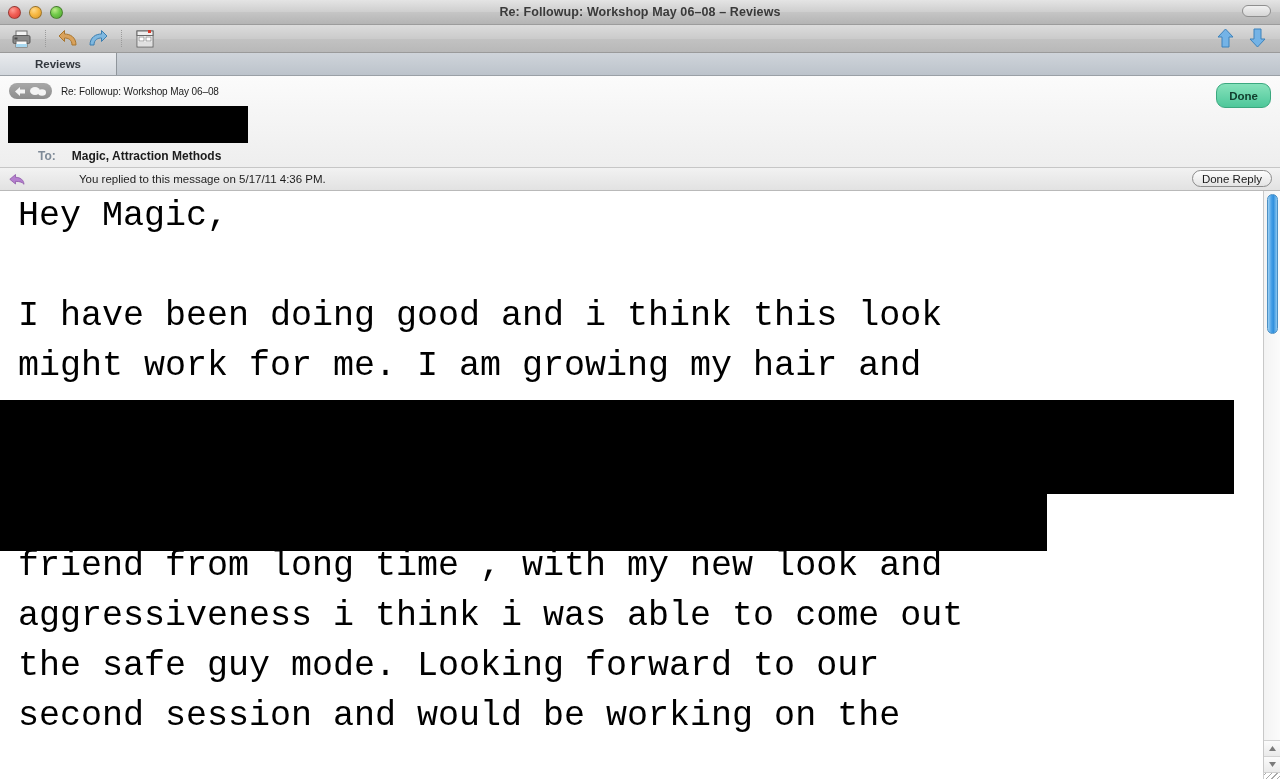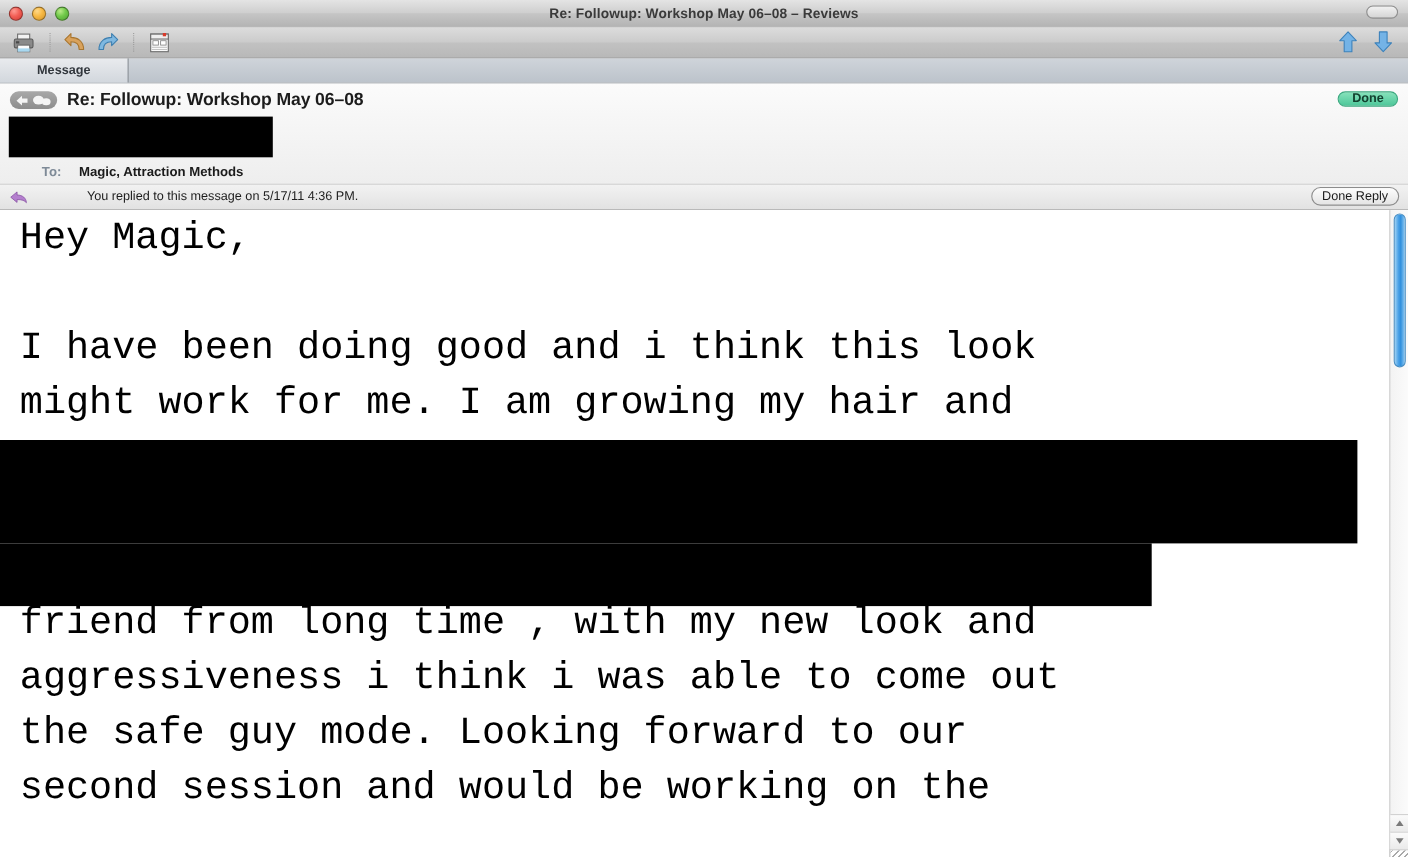--- a/index.html
+++ b/index.html
@@ -145,30 +145,30 @@
     height: 16px;
     border-radius: 8px;
     background: linear-gradient(to bottom, #a8a8a8, #8d8d8d);
     display: flex;
     align-items: center;
     justify-content: center;
     gap: 2px;
     margin-right: 9px;
   }
   #subject-text {
-    font-size: 16px;
-    font-weight: bold;
+    font-size: 10px;
+    font-weight: normal;
     color: #1c1c1c;
     letter-spacing: -0.1px;
   }
   #done-button {
     position: absolute;
     right: 9px;
     top: 7px;
-    height: 14px;
+    height: 25px;
     padding: 0 12px;
     border-radius: 9px;
     background: linear-gradient(to bottom, #86e2bb 0%, #4ec79a 100%);
     border: 1px solid #3ba87f;
     display: flex;
     align-items: center;
     justify-content: center;
     font-size: 11.5px;
     font-weight: bold;
     color: #12402f;
@@ -374,21 +374,21 @@
       <div class="tb-btn">
         <svg width="19" height="21" viewBox="0 0 19 21">
           <path d="M9.5 19 L2 11 L6 11 L6 1 L13 1 L13 11 L17 11 Z" fill="#74b3e6" stroke="#3d82bb" stroke-width="1" stroke-linejoin="round"></path>
         </svg>
       </div>
     </div>
   </div>
 
   <div id="tabstrip">
     <div class="tab">
-      <span>Message</span>
+      <span>Reviews</span>
     </div>
     <div class="filler"></div>
   </div>
 
   <div id="msg-header">
 
     <div id="subject-row">
       <div id="reply-badge">
         <svg width="13" height="11" viewBox="0 0 13 11">
           <path d="M6 1 L1 5.5 L6 10 L6 7.5 L11 7.5 L11 3.5 L6 3.5 Z" fill="#f4f4f4"></path>

